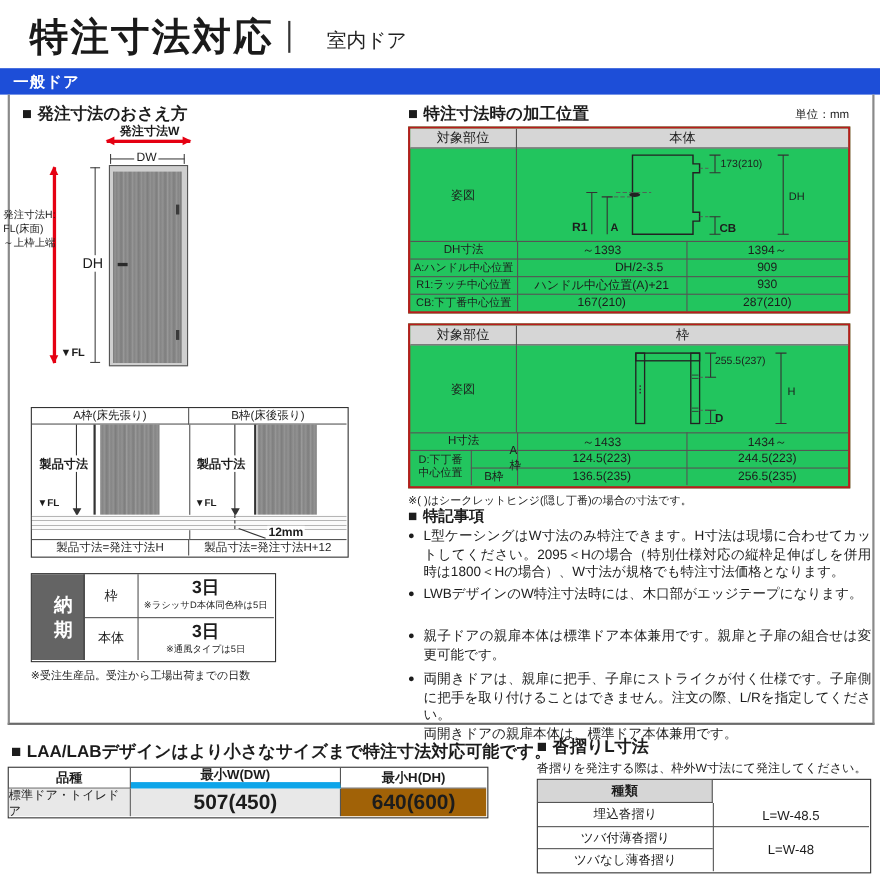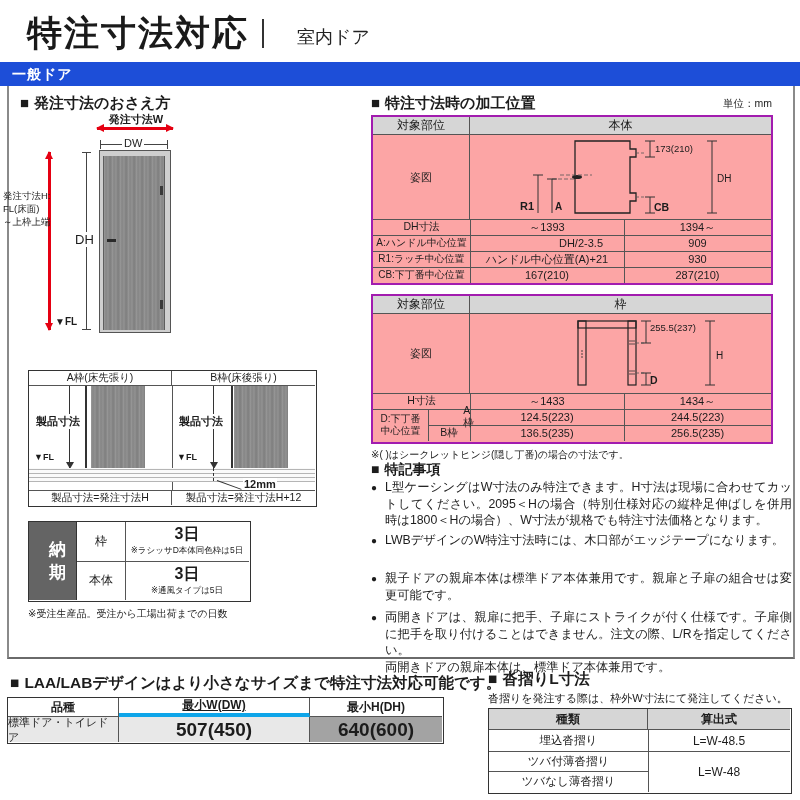--- a/index.html
+++ b/index.html
@@ -39,21 +39,21 @@
   .dimh:before,.dimh:after{content:"";position:absolute;top:-4px;width:1px;height:9px;background:#444;}
   .dimh:before{left:0;}.dimh:after{right:0;}
   .dimv{width:1px;background:#444;}
   .dimv:before,.dimv:after{content:"";position:absolute;left:-4px;height:1px;width:9px;background:#444;}
   .dimv:before{top:0;}.dimv:after{bottom:0;}
   .dimlab{background:#fff;padding:0 2px;font-size:12px;}
 
   .wood{background:repeating-linear-gradient(90deg,#9a9a9a 0px,#858585 2px,#929292 4px,#7e7e7e 6px,#8d8d8d 8px);}
 
   
-  .tbl{box-sizing:border-box;border:2px solid #a21caf;background:#fca5a5;}
+  .tbl{box-sizing:border-box;border:2px solid #b91c1c;background:#22c55e;}
   .tbl1{box-sizing:border-box;border:1.5px solid #333;background:#fff;}
   .cell{position:absolute;box-sizing:border-box;display:flex;align-items:center;justify-content:center;}
   .hl{border-top:1px solid #555;position:absolute;height:0;}
   .vl{border-left:1px solid #555;position:absolute;width:0;}
   .ghead{background:#d6d6d6;}
 
   .fs9{font-size:9px;}.fs95{font-size:10px;}.fs10{font-size:10px;}.fs105{font-size:10.5px;}
   .fs11{font-size:11px;}.fs115{font-size:11.5px;}.fs12{font-size:12px;}
 
   
@@ -297,34 +297,33 @@
       <span class="pre">両開きドアは、親扉に把手、子扉にストライクが付く仕様です。子扉側に把手を取り付けることはできません。注文の際、L/Rを指定してください。
 両開きドアの親扉本体は、標準ドア本体兼用です。</span>
     </div>
   </div>
 
   <div class="abs" style="left:10px;top:673px;font-size:15.5px;font-weight:bold;">
     <span class="sqm">■</span><span>LAA/LABデザインはより小さなサイズまで特注寸法対応可能です。</span>
   </div>
   <div class="abs tbl1" style="left:7px;top:697px;width:437px;height:47px;">
     <div class="cell b fs12" style="left:0;top:0;width:111px;height:19px;border-right:1px solid #555;border-bottom:1px solid #555;">品種</div>
-    <div class="cell b fs12" style="left:111px;top:0;width:191px;height:19px;border-right:1px solid #555;border-bottom:4px solid #0ea5e9;text-decoration:underline;">最小W(DW)</div>
+    <div class="cell b fs12" style="left:111px;top:0;width:191px;height:19px;border-right:1px solid #555;border-bottom:6px solid #0ea5e9;">最小W(DW)</div>
     <div class="cell b fs12" style="left:302px;top:0;width:132px;height:19px;border-bottom:1px solid #555;">最小H(DH)</div>
     <div class="cell fs11" style="left:0;top:19px;width:111px;height:25px;background:#e8e8e8;border-right:1px solid #555;">標準ドア・トイレドア</div>
     <div class="cell" style="left:111px;top:19px;width:191px;height:25px;background:#e8e8e8;border-right:1px solid #555;font-size:19px;font-weight:600;">507(450)</div>
-    <div class="cell" style="left:302px;top:19px;width:132px;height:25px;background:#a3a3a3;font-size:19px;font-weight:600;">640(600)</div>
+    <div class="cell" style="left:302px;top:19px;width:132px;height:25px;background:#a16207;font-size:19px;font-weight:600;">640(600)</div>
   </div>
 
   <div class="abs" style="left:488px;top:669px;font-size:15.5px;font-weight:bold;">
     <span class="sqm">■</span><span>沓摺りL寸法</span>
   </div>
   <div class="abs fs11" style="left:488px;top:691px;">沓摺りを発注する際は、枠外W寸法にて発注してください。</div>
   <div class="abs tbl1" style="left:488px;top:708px;width:304px;height:86px;">
     <div class="cell b fs12 ghead" style="left:0;top:0;width:159px;height:21px;border-right:1px solid #555;border-bottom:1px solid #555;">種類</div>
-    <div class="cell b fs12 ghead" style="left:159px;top:0;width:142px;height:21px;border-bottom:1px solid #555;">算出式</div>
     <div class="vl" style="left:159px;top:21px;height:62px;"></div>
     <div class="hl" style="left:0;top:42px;width:301px;"></div>
     <div class="hl" style="left:0;top:62px;width:159px;"></div>
     <div class="cell fs115" style="left:0;top:21px;width:159px;height:21px;">埋込沓摺り</div>
     <div class="cell fs12" style="left:159px;top:21px;width:142px;height:21px;">L=W-48.5</div>
     <div class="cell fs115" style="left:0;top:42px;width:159px;height:20px;">ツバ付薄沓摺り</div>
     <div class="cell fs115" style="left:0;top:62px;width:159px;height:21px;">ツバなし薄沓摺り</div>
     <div class="cell fs12" style="left:159px;top:42px;width:142px;height:41px;">L=W-48</div>
   </div>
 

